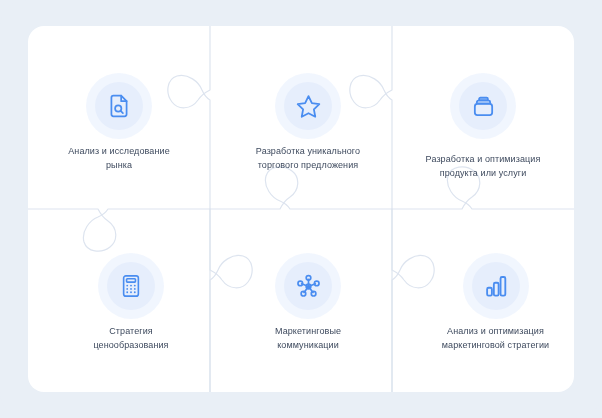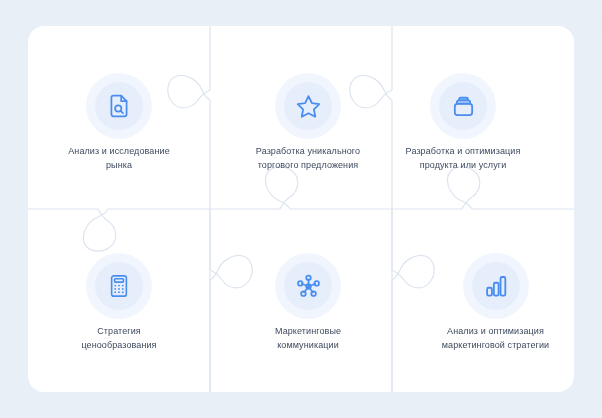--- a/index.html
+++ b/index.html
@@ -90,22 +90,22 @@
     line-height: 14px;
     color: #3e4a5e;
     letter-spacing: 0.1px;
     white-space: pre-line;
     font-family: "Liberation Sans", "DejaVu Sans", sans-serif;
   }
 
   
   #cell-0 { left: 0px;   top: 56px;  width: 182px; }
   #cell-1 { left: 182px; top: 56px;  width: 196px; }
-  #cell-2 { left: 344px; top: 56px;  width: 182px; }
-  #cell-3 { left: 0px;   top: 236px; width: 182px; }
+  #cell-2 { left: 364px; top: 56px;  width: 182px; gap: 8px; }
+  #cell-3 { left: 12px;   top: 236px; width: 182px; }
   #cell-4 { left: 182px; top: 236px; width: 196px; }
   #cell-5 { left: 364px; top: 236px; width: 207px; }
 </style>
 </head>
 <body>
 
 <div id="stage">
   <div id="frame"></div>
 
   <div id="card">

